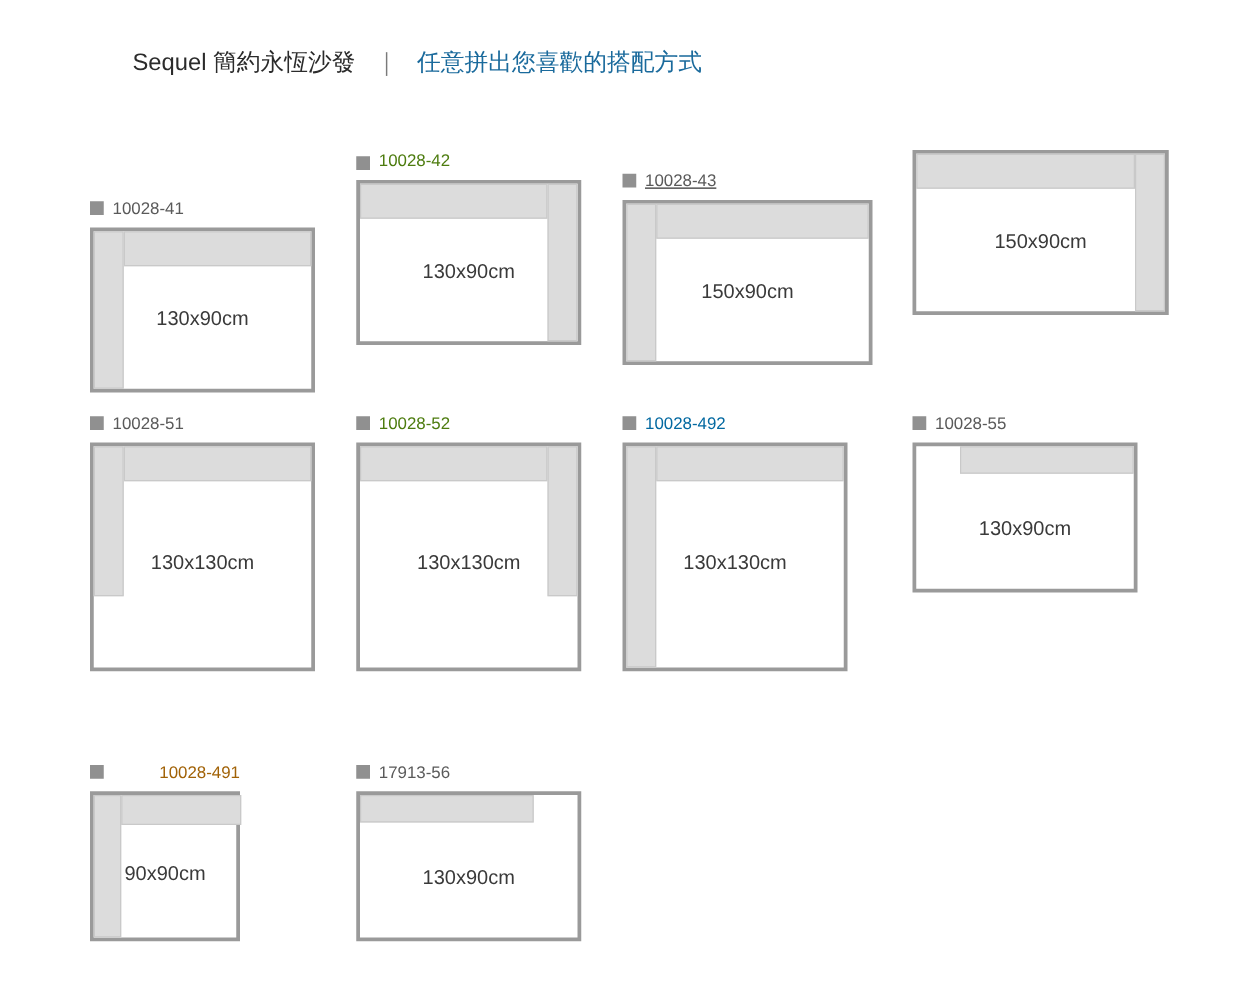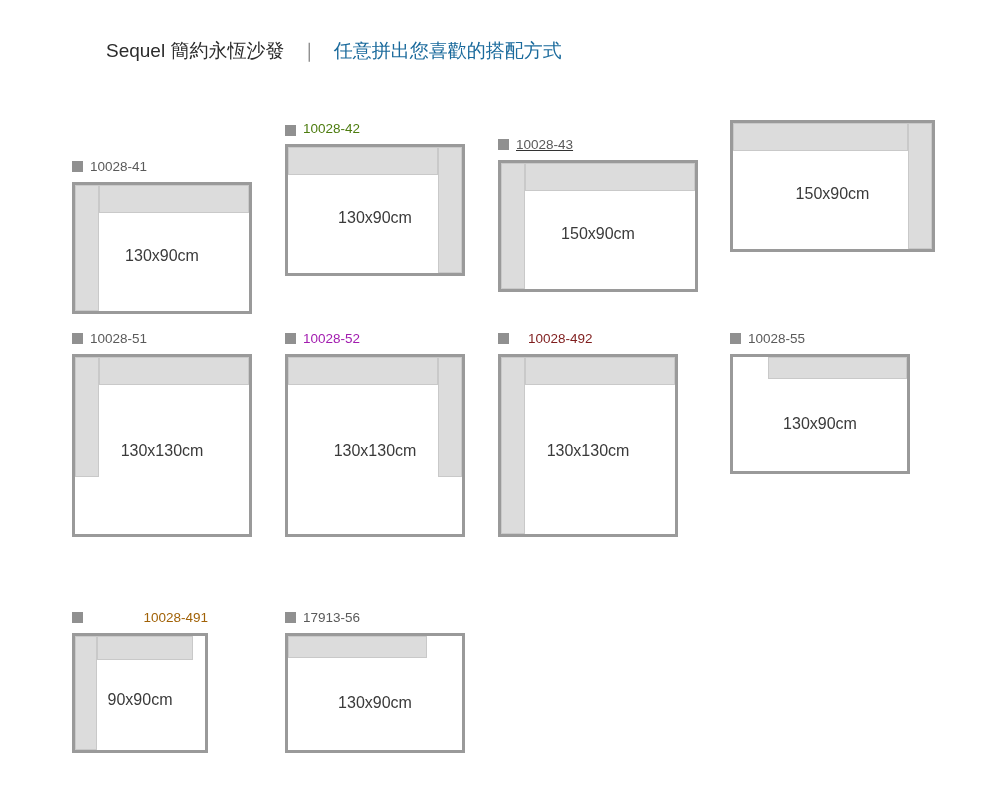--- a/index.html
+++ b/index.html
@@ -153,32 +153,32 @@
         <span class="bullet" style="background: rgb(144, 144, 144);"></span>
         <span>10028-51</span>
       </div>
       <div class="module" style="width: 180px; height: 183px; border-color: rgb(154, 154, 154);">
         <div class="part" style="left: 0px; top: 0px; width: 24px; height: 120px; background: rgb(220, 220, 220); border-color: rgb(201, 201, 201);"></div>
         <div class="part" style="left: 24px; top: 0px; width: 150px; height: 28px; background: rgb(220, 220, 220); border-color: rgb(201, 201, 201);"></div>
         <div class="seat-text" style="top: 85px; color: rgb(58, 58, 58);">130x130cm</div>
       </div>
     </div>
     <div class="cell" style="left: 285px; top: 330px;">
-      <div class="cell-label" style="color: #a21caf;">
+      <div class="cell-label" style="color: #4d7c0f;">
         <span class="bullet" style="background: rgb(144, 144, 144);"></span>
         <span>10028-52</span>
       </div>
       <div class="module" style="width: 180px; height: 183px; border-color: rgb(154, 154, 154);">
         <div class="part" style="left: 150px; top: 0px; width: 24px; height: 120px; background: rgb(220, 220, 220); border-color: rgb(201, 201, 201);"></div>
         <div class="part" style="left: 0px; top: 0px; width: 150px; height: 28px; background: rgb(220, 220, 220); border-color: rgb(201, 201, 201);"></div>
         <div class="seat-text" style="top: 85px; color: rgb(58, 58, 58);">130x130cm</div>
       </div>
     </div>
     <div class="cell" style="left: 498px; top: 330px;">
-      <div class="cell-label" style="color: #7f1d1d; gap: 12px;">
+      <div class="cell-label" style="color: #0369a1;">
         <span class="bullet" style="background: rgb(144, 144, 144);"></span>
         <span>10028-492</span>
       </div>
       <div class="module" style="width: 180px; height: 183px; border-color: rgb(154, 154, 154);">
         <div class="part" style="left: 0px; top: 0px; width: 24px; height: 177px; background: rgb(220, 220, 220); border-color: rgb(201, 201, 201);"></div>
         <div class="part" style="left: 24px; top: 0px; width: 150px; height: 28px; background: rgb(220, 220, 220); border-color: rgb(201, 201, 201);"></div>
         <div class="seat-text" style="top: 85px; color: rgb(58, 58, 58);">130x130cm</div>
       </div>
     </div>
     <div class="cell" style="left: 730px; top: 330px;">
@@ -189,21 +189,21 @@
       <div class="module" style="width: 180px; height: 120px; border-color: rgb(154, 154, 154);">
         <div class="part" style="left: 35px; top: 0px; width: 139px; height: 22px; background: rgb(220, 220, 220); border-color: rgb(201, 201, 201);"></div>
         <div class="seat-text" style="top: 58px; color: rgb(58, 58, 58);">130x90cm</div>
       </div>
     </div>
     <div class="cell" style="left: 72px; top: 609px;">
       <div class="cell-label" style="color: #a16207; justify-content: space-between;">
         <span class="bullet" style="background: rgb(144, 144, 144);"></span>
         <span>10028-491</span>
       </div>
-      <div class="module" style="width: 136px; height: 120px; border-color: rgb(154, 154, 154);">
+      <div class="module" style="width: 120px; height: 120px; border-color: rgb(154, 154, 154);">
         <div class="part" style="left: 0px; top: 0px; width: 22px; height: 114px; background: rgb(220, 220, 220); border-color: rgb(201, 201, 201);"></div>
         <div class="part" style="left: 22px; top: 0px; width: 96px; height: 24px; background: rgb(220, 220, 220); border-color: rgb(201, 201, 201);"></div>
         <div class="seat-text" style="top: 55px; color: rgb(58, 58, 58);">90x90cm</div>
       </div>
     </div>
     <div class="cell" style="left: 285px; top: 609px;">
       <div class="cell-label" style="color: rgb(90, 90, 90);">
         <span class="bullet" style="background: rgb(144, 144, 144);"></span>
         <span>17913-56</span>
       </div>

